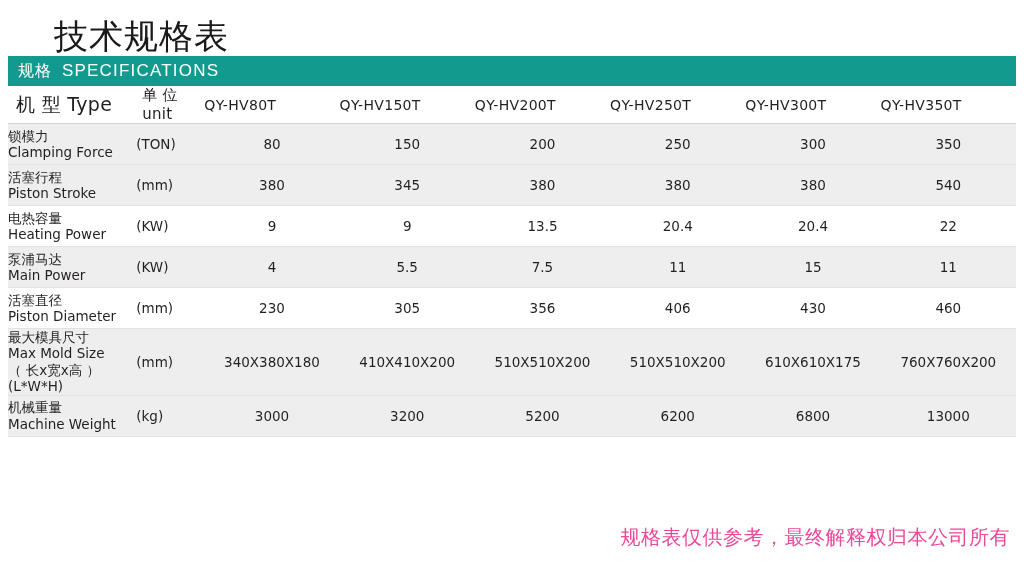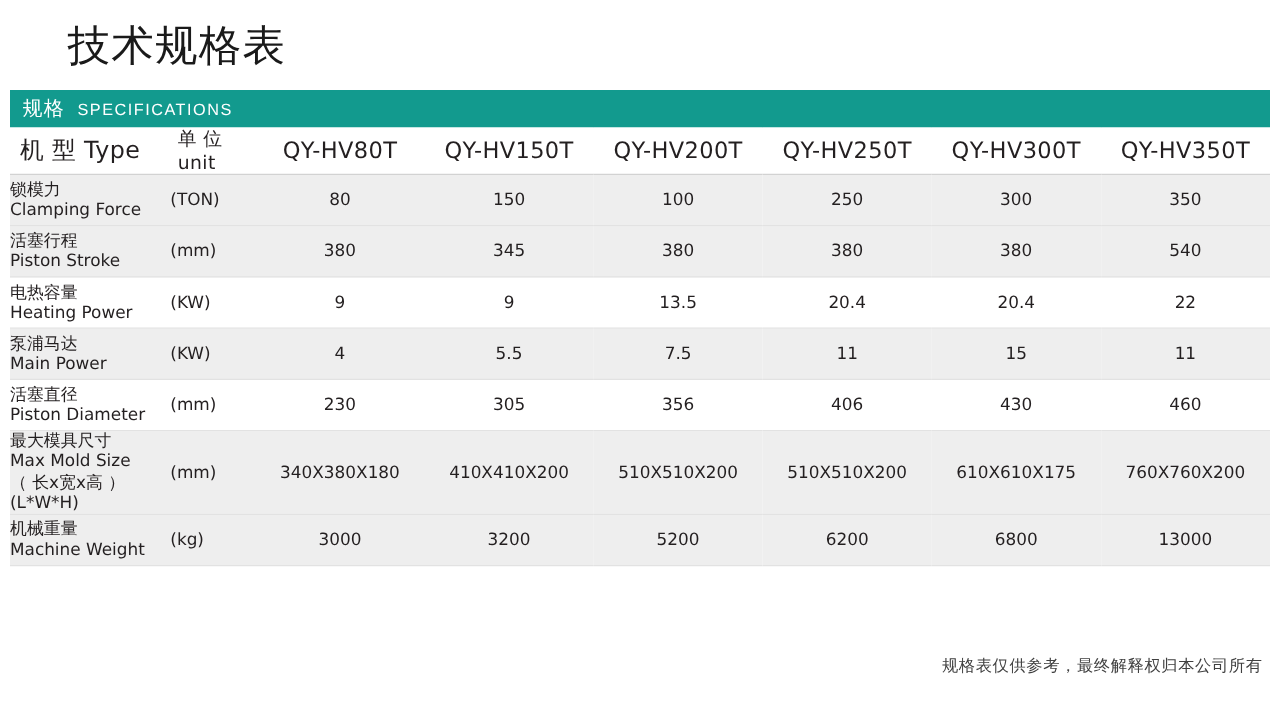--- a/index.html
+++ b/index.html
@@ -25,21 +25,21 @@
     top: 14px;
     font-size: 34px;
     letter-spacing: 1px;
     color: #1a1a1a;
     font-family: "DejaVu Sans", "Liberation Sans", sans-serif;
     font-weight: 400;
   }
   .table-wrap {
     position: absolute;
     left: 8px;
-    top: 72px;
+    top: 56px;
     width: 1008px;
   }
   table.spec {
     border-collapse: collapse;
     width: 1008px;
     table-layout: fixed;
   }
   table.spec td, table.spec th {
     padding: 0;
     margin: 0;
@@ -56,30 +56,30 @@
     align-items: baseline;
     padding-left: 10px;
     gap: 10px;
   }
   .band-cn {
     font-size: 16px;
     font-family: "DejaVu Sans", "Liberation Sans", sans-serif;
     letter-spacing: 1px;
   }
   .band-en {
-    font-size: 13px;
+    font-size: 17px;
     letter-spacing: 1.2px;
     font-family: "Liberation Sans", sans-serif;
   }
   
   .model-row td {
     background: #ffffff;
     height: 30px;
-    text-align: center;
-    font-size: 18px;
+    text-align: left;
+    font-size: 14px;
     font-family: "DejaVu Sans", "Liberation Sans", sans-serif;
     border-bottom: 1px solid #d2d2d2;
     vertical-align: middle;
     letter-spacing: 0.3px;
   }
   .model-row td.c-name {
     text-align: left;
     padding-left: 8px;
   }
   .model-row td.c-unit {
@@ -109,23 +109,23 @@
     font-size: 15px;
   }
   .name-cn { display: block; }
   .name-en { display: block; }
   .name-sub { display: block; }
   tr.tall td { height: 62px; }
   .footnote {
     position: absolute;
     right: 14px;
     top: 524px;
-    font-size: 13px;
-    font-family: "DejaVu Sans", "Liberation Sans", sans-serif;
-    color: #404040;
+    font-size: 20px;
+    font-family: "DejaVu Sans", "Liberation Sans", sans-serif;
+    color: #ec4899;
     letter-spacing: 0.5px;
   }
   .col-name { width: 128px; }
   .col-unit { width: 68px; }
   .col-model { width: 135px; }
 </style>
 </head>
 <body>
 
 <div class="page">
@@ -164,21 +164,21 @@
           <td>QY-HV350T</td>
         </tr>
       <tr class="data odd">
             <td class="c-name">
               <span class="name-cn">锁模力</span>
               <span class="name-en">Clamping Force</span>
             </td>
             <td class="c-unit">(TON)</td>
             <td>80</td>
             <td>150</td>
-            <td>100</td>
+            <td>200</td>
             <td>250</td>
             <td>300</td>
             <td>350</td>
           </tr>
           <tr class="data odd">
             <td class="c-name">
               <span class="name-cn">活塞行程</span>
               <span class="name-en">Piston Stroke</span>
             </td>
             <td class="c-unit">(mm)</td>

